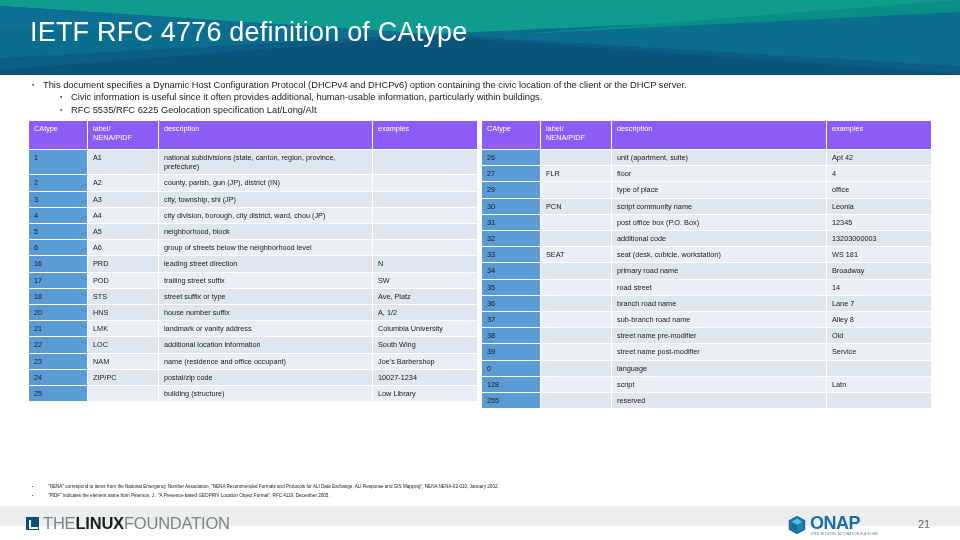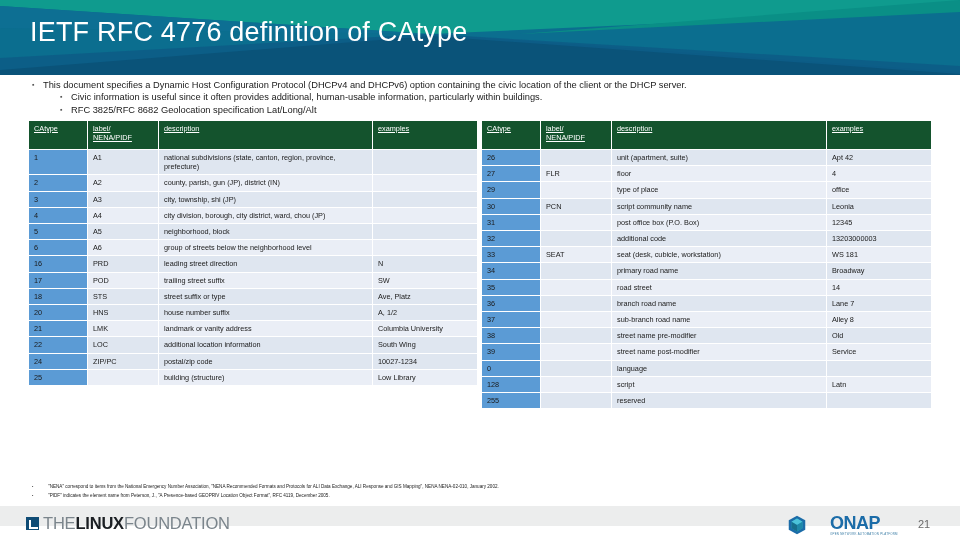--- a/index.html
+++ b/index.html
@@ -72,25 +72,24 @@
   table.ct th, table.ct td {
     font-size: 7.3px;
     line-height: 9.2px;
     padding: 3px 5px;
     vertical-align: top;
     font-weight: normal;
     text-align: left;
     color: #1a1a1a;
   }
   table.ct th {
-    background: #14532d;
+    background: #8b5cf6;
     color: #ffffff;
     height: 22px;
     vertical-align: top;
-    text-decoration: underline;
   }
   td.c-type {
     background: #5b9bd5;
     color: #ffffff;
   }
   tr.alt-a td:not(.c-type) { background: #dfe6f0; margin-left: 40px; }
   tr.alt-b td:not(.c-type) { background: #eaeef6; }
 
   
   .col-type { width: 58px; }
@@ -155,21 +154,20 @@
   .lf-txt.bold { font-weight: bold; color: #1b1f23; }
   .lf-txt.thin { color: #7b858c; }
 
   
   #onap-logo {
     position: absolute;
     left: 786px; top: 8px;
     display: flex;
     align-items: flex-start;
     height: 22px;
-    gap: 20px;
   }
   #onap-hex { width: 22px; height: 22px; margin-right: 2px; }
   #onap-txtwrap { position: relative; padding-top: 1px; }
   #onap-word {
     font-size: 18px;
     font-weight: bold;
     letter-spacing: -0.5px;
     color: #1b6ca8;
     line-height: 16px;
   }
@@ -201,21 +199,21 @@
       <polygon points="0,75 430,34 960,72 960,75" fill="#0d5c86"></polygon>
       <polygon points="0,58 430,34 960,66 960,75 0,75" fill="#0d5c86" opacity="0.85"></polygon>
       <polygon points="0,70 430,36 960,74 960,75 0,75" fill="#0a5379"></polygon>
     </svg>
     <div id="header-title">IETF RFC 4776 definition of CAtype</div>
   </div>
 
   <div id="bullets">
     <div class="bl bl1"><span class="bullet">▪</span><span>This document specifies a Dynamic Host Configuration Protocol (DHCPv4 and DHCPv6) option containing the civic location of the client or the  DHCP server.</span></div>
     <div class="bl bl2"><span class="bullet">▪</span><span>Civic information is useful since it often provides additional, human-usable information, particularly within buildings.</span></div>
-    <div class="bl bl2"><span class="bullet">▪</span><span>RFC 3825/RFC 8682 Geolocation specification Lat/Long/Alt</span></div>
+    <div class="bl bl2"><span class="bullet">▪</span><span>RFC 5535/RFC 6225 Geolocation specification Lat/Long/Alt</span></div>
   </div>
 
   <div class="tblwrap" id="tbl-left">
     <table class="ct">
       <colgroup>
         <col class="col-type">
           <col class="col-lbl">
           <col class="col-desc">
           <col class="col-ex">
       </colgroup>
@@ -293,20 +291,26 @@
             <td>LMK</td>
             <td>landmark or vanity address</td>
             <td>Columbia University</td>
           </tr>
           <tr class="alt-a">
             <td class="c-type">22</td>
             <td>LOC</td>
             <td>additional location information</td>
             <td>South Wing</td>
           </tr>
+          <tr class="alt-b">
+            <td class="c-type">23</td>
+            <td>NAM</td>
+            <td>name (residence and office occupant)</td>
+            <td>Joe's Barbershop</td>
+          </tr>
           <tr class="alt-a">
             <td class="c-type">24</td>
             <td>ZIP/PC</td>
             <td>postal/zip code</td>
             <td>10027-1234</td>
           </tr>
           <tr class="alt-b">
             <td class="c-type">25</td>
             <td></td>
             <td>building (structure)</td>

